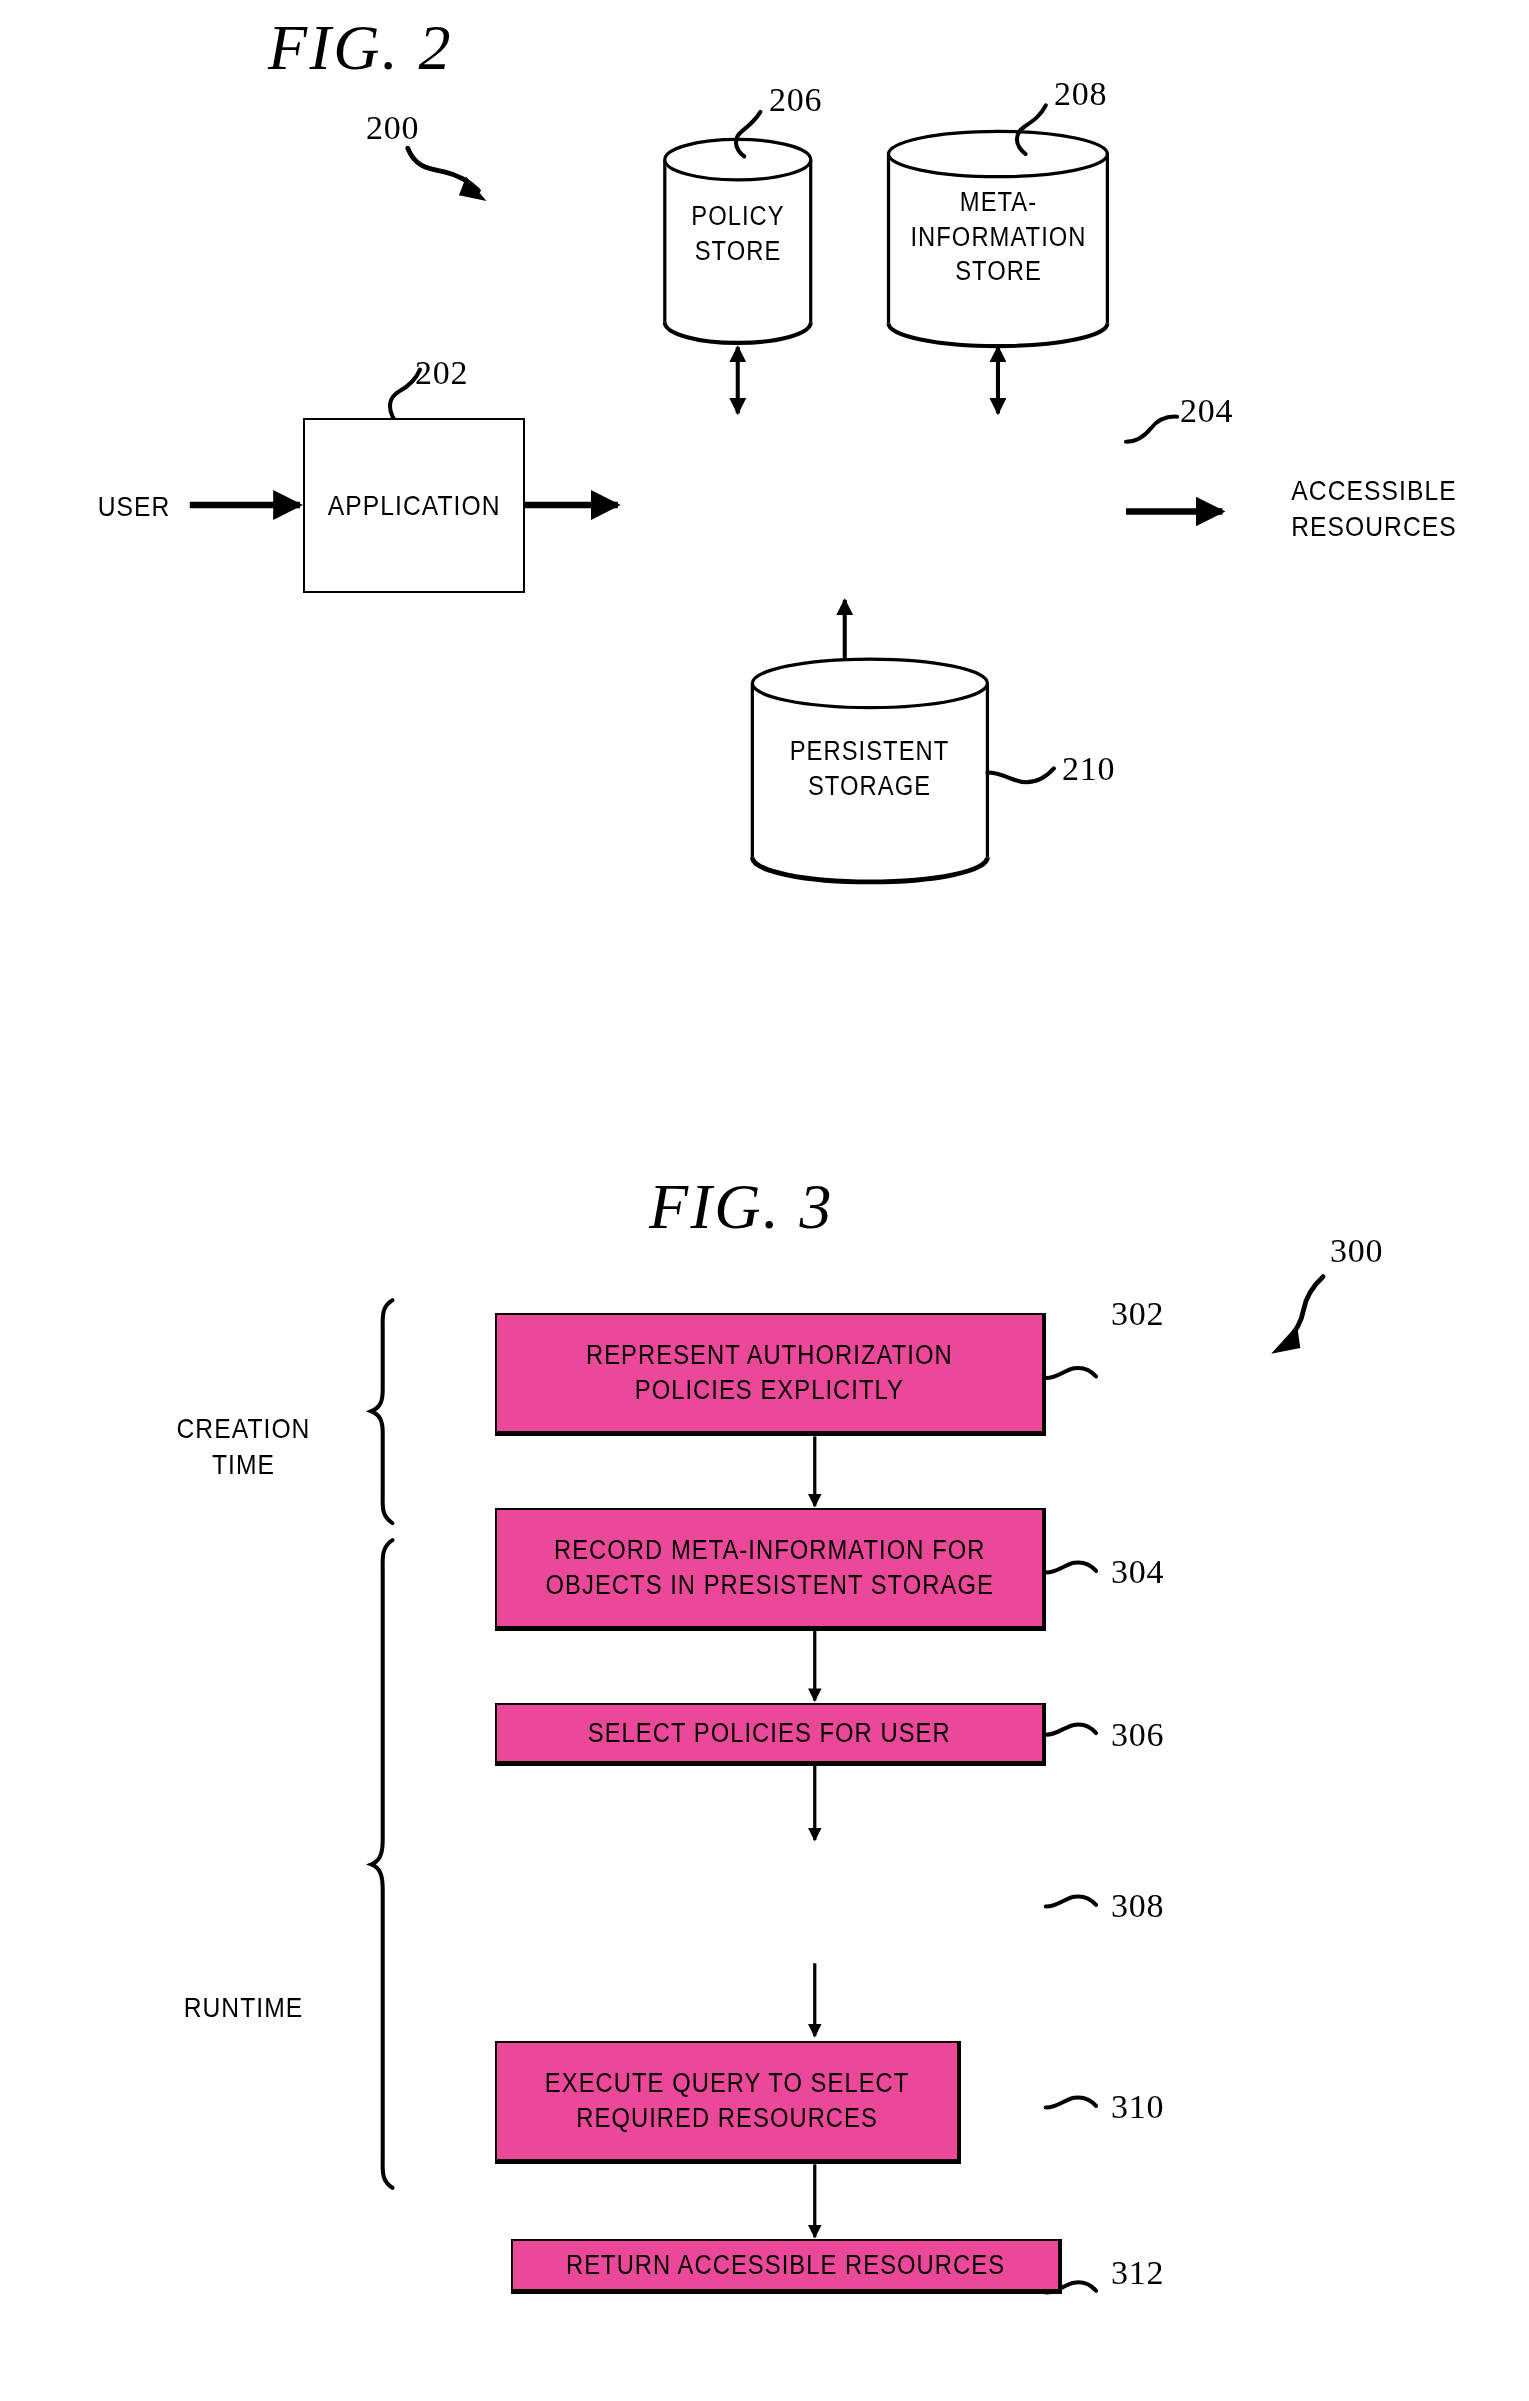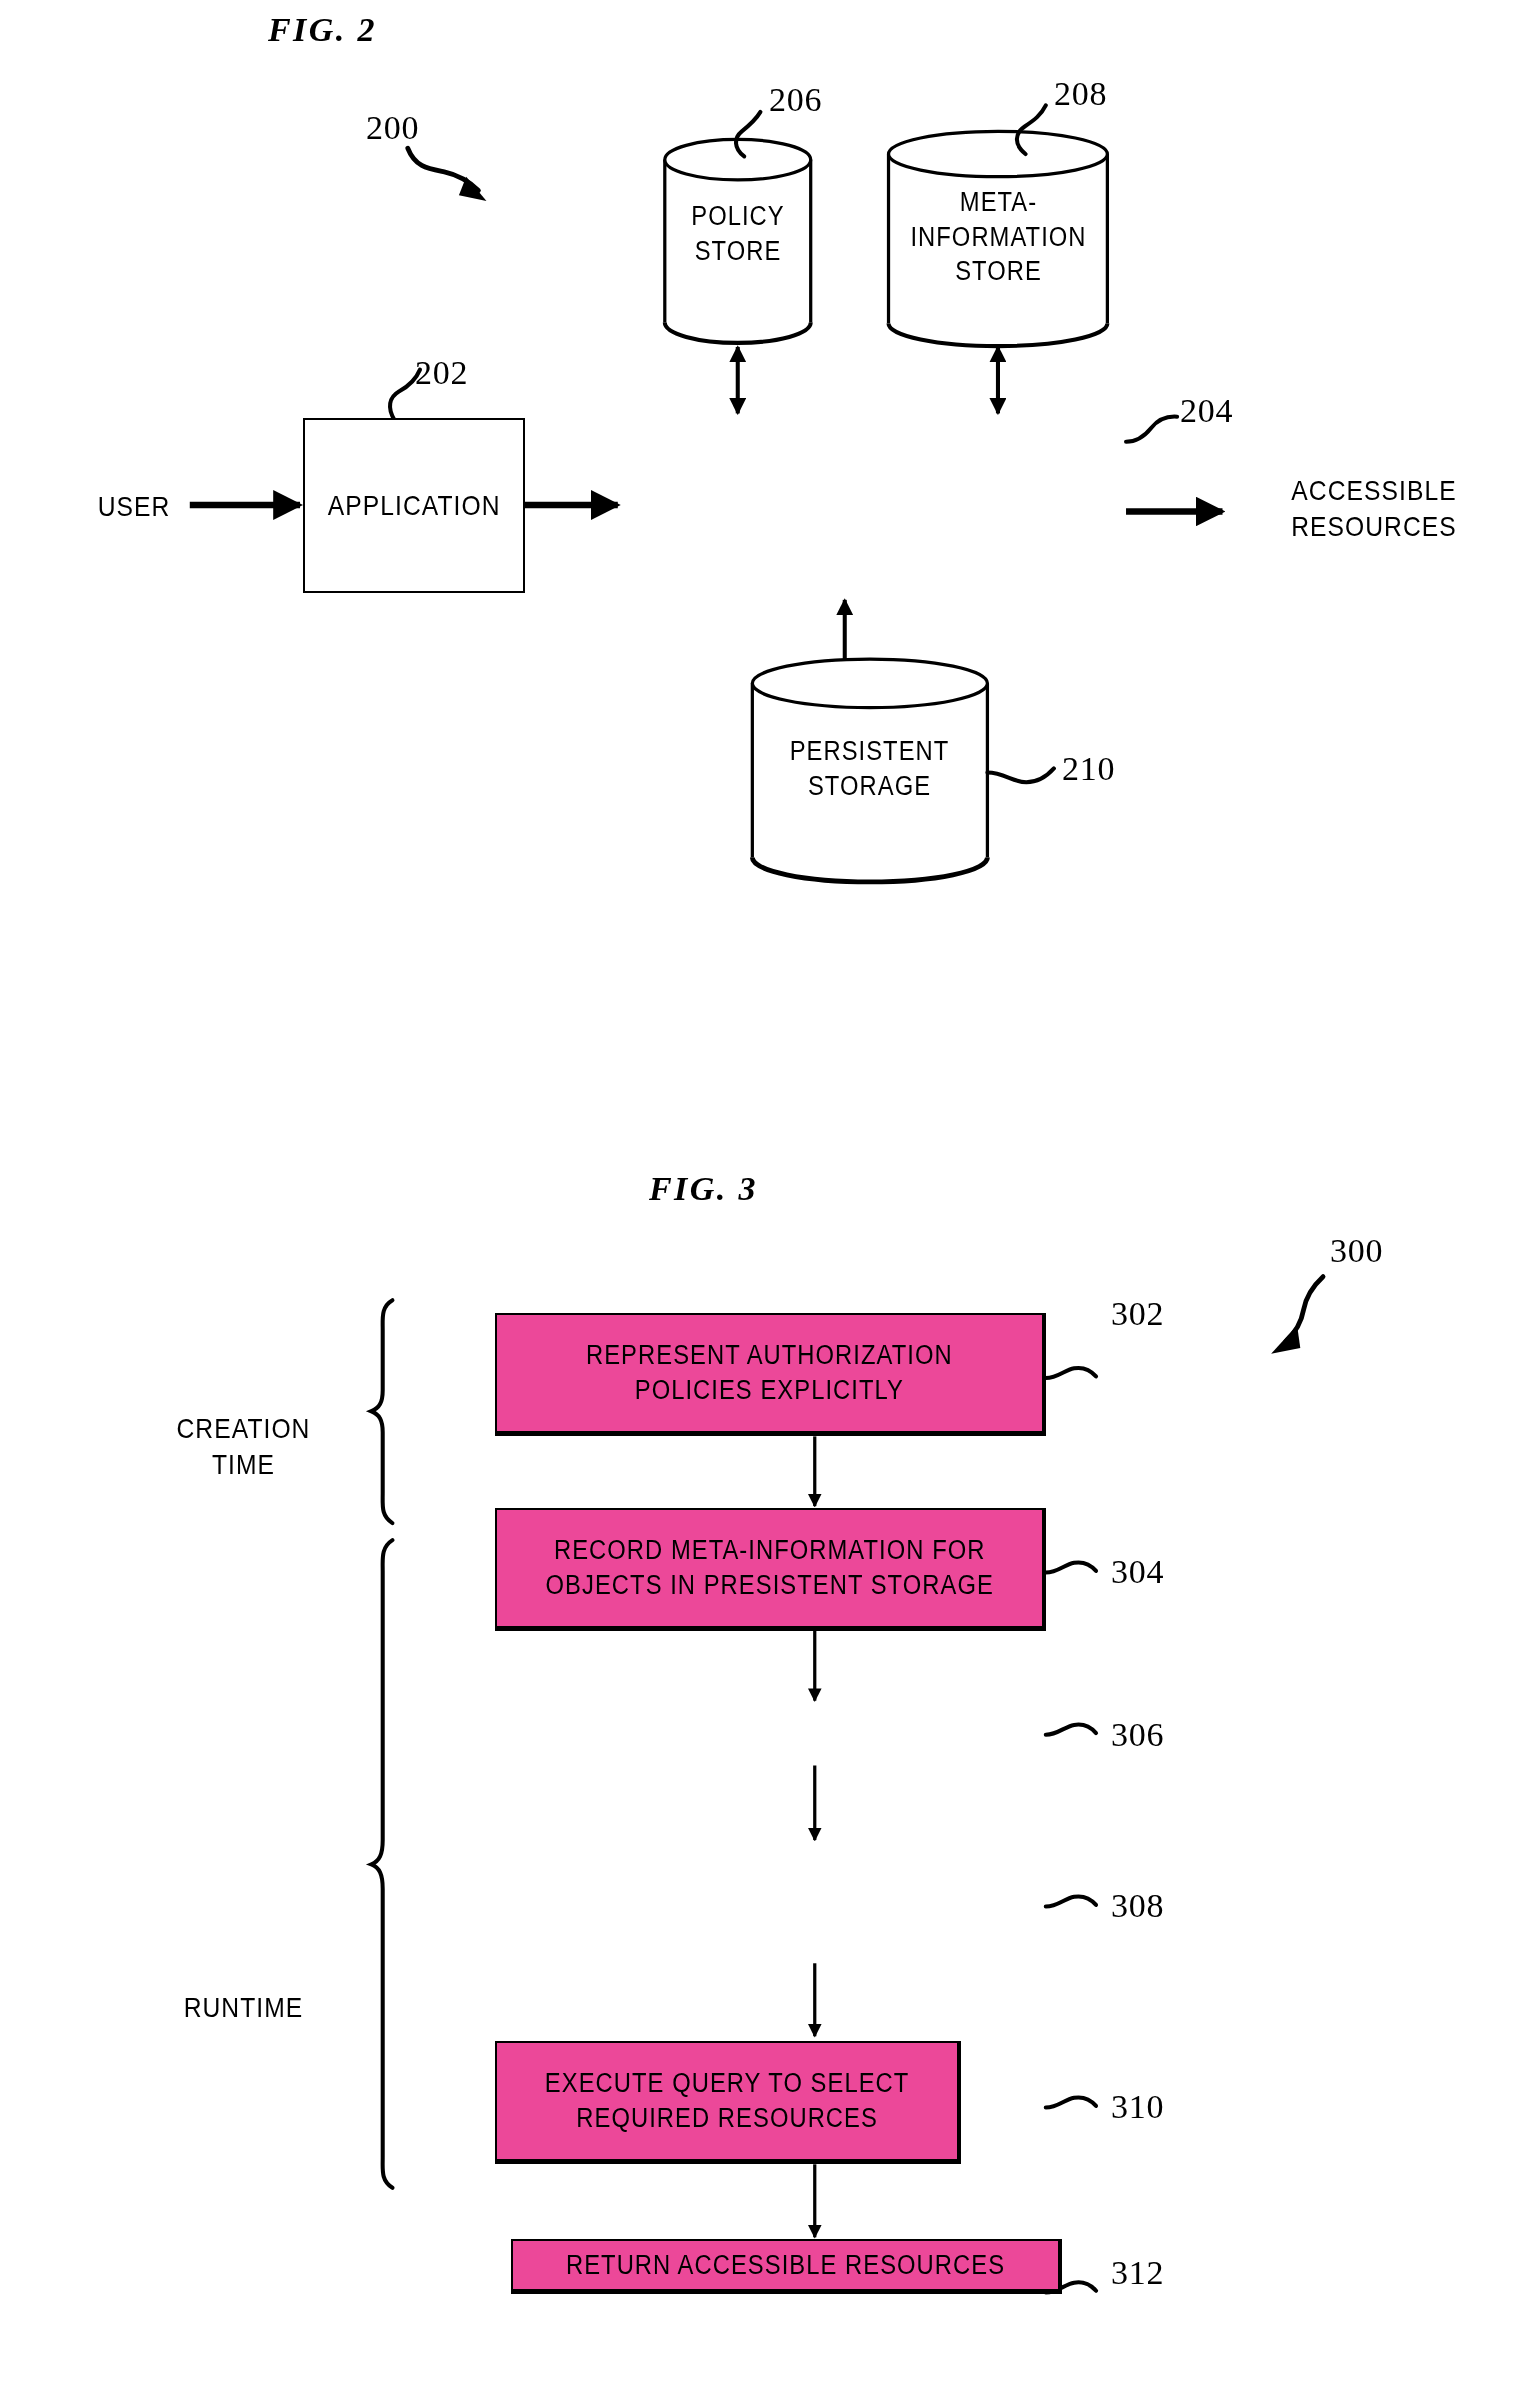--- a/index.html
+++ b/index.html
@@ -27,22 +27,22 @@
     width: 1529px;
     height: 2401px;
     pointer-events: none;
   }
   .abs { position: absolute; }
 
   
   .fig-title {
     font-family: "Liberation Serif", serif;
     font-style: italic;
-    font-weight: 700;
-    font-size: 34px;
+    font-weight: 400;
+    font-size: 64px;
     letter-spacing: 2.4px;
     white-space: nowrap;
   }
 
   
   .ref-num {
     font-family: "Liberation Serif", serif;
     font-size: 34px;
     font-weight: 400;
     white-space: nowrap;
@@ -273,20 +273,23 @@
 POLICIES EXPLICITLY</div>
   </div>
   <div class="ref-num abs" style="left:1111px; top:1295px;">302</div>
 
   <div class="box3" style="left:495px; top:1508px; width:551px; height:123px;">
     <div class="draw-text">RECORD META-INFORMATION FOR
 OBJECTS IN PRESISTENT STORAGE</div>
   </div>
   <div class="ref-num abs" style="left:1111px; top:1553px;">304</div>
 
+  <div class="box3" style="left:495px; top:1703px; width:551px; height:63px;">
+    <div class="draw-text">SELECT POLICIES FOR USER</div>
+  </div>
   <div class="ref-num abs" style="left:1111px; top:1716px;">306</div>
 
   <div class="ref-num abs" style="left:1111px; top:1887px;">308</div>
 
   <div class="box3" style="left:495px; top:2041px; width:466px; height:123px;">
     <div class="draw-text">EXECUTE QUERY TO SELECT
 REQUIRED RESOURCES</div>
   </div>
   <div class="ref-num abs" style="left:1111px; top:2088px;">310</div>
 

